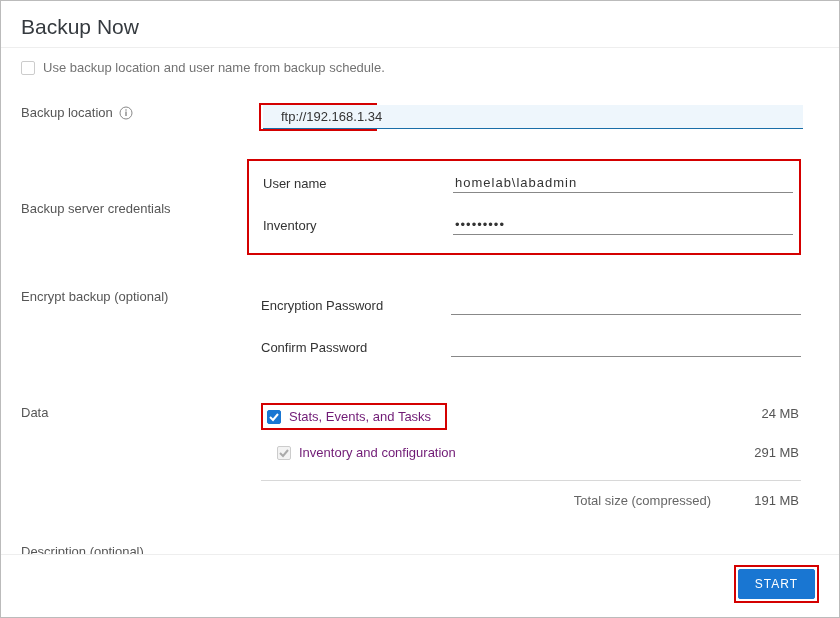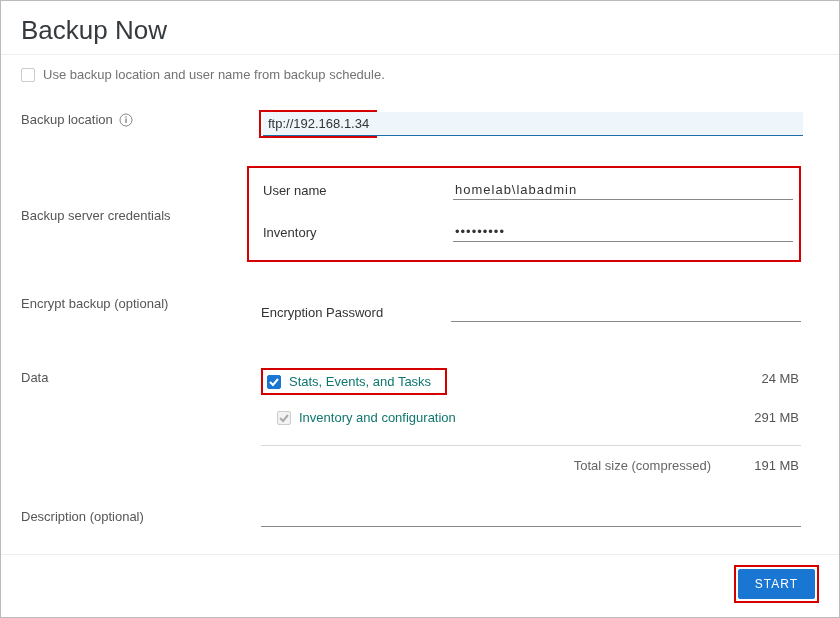--- a/index.html
+++ b/index.html
@@ -13,21 +13,21 @@
   .dialog {
     width: 840px;
     height: 618px;
     border: 1px solid #bbb;
     position: relative;
     display: flex;
     flex-direction: column;
   }
   .dialog-header {
     padding: 14px 20px 8px 20px;
-    font-size: 26px;
+    font-size: 21px;
     font-weight: 400;
     color: #353a3f;
     border-bottom: 1px solid #eee;
   }
   .scroll-area {
     flex: 1;
     overflow-y: scroll;
     padding: 0 20px 0 20px;
     width: 820px;
   }
@@ -113,21 +113,21 @@
     background: transparent;
     color: #333;
     letter-spacing: 1px;
   }
   .data-row {
     display: flex;
     align-items: center;
     padding: 8px 2px 8px 16px;
     gap: 8px;
   }
-  .data-label { flex: 1; color: #0f766e; }
+  .data-label { flex: 1; color: #701a75; }
   .data-size { width: 70px; text-align: right; color: #555; }
   .sep { border-top: 1px solid #d8d8d8; margin: 12px 0 6px 0; }
   .total-row {
     display: flex;
     align-items: flex-end;
     padding: 6px 2px 6px 0;
   }
   .total-label { flex: 1; text-align: right; color: #666; padding-right: 18px; }
 
   
@@ -184,21 +184,21 @@
         <span class="info-icon">
           <svg viewBox="0 0 14 14">
               <circle cx="7" cy="7" r="6" fill="none" stroke="#888" stroke-width="1"></circle>
               <circle cx="7" cy="4" r="0.8" fill="#888"></circle>
               <rect x="6.3" y="5.5" width="1.4" height="4.5" fill="#888"></rect>
             </svg>
         </span>
       </div>
       <div class="content-col">
         <span class="hl hl-inline hl-pad-v" style="width:118px; margin-left:-2px;">
-          <input class="input-full" style="width: 540px; margin-left: -2px; padding-left: 5px;" value="ftp://192.168.1.34">
+          <input class="input-full" style="width: 540px; margin-left: -2px; padding-left: 18px;" value="ftp://192.168.1.34">
         </span>
       </div>
     </div>
 
     <div class="form-row" style="align-items:stretch; padding-top:18px;">
       <div class="label-col">Backup server credentials</div>
       <div class="content-col hl" style="padding:4px 6px 4px 14px; margin-left:-14px;">
         <div class="subrow">
           <div class="sublabel">User name</div>
           <input class="underline-input" value="homelab\labadmin" style="">
@@ -208,20 +208,24 @@
           <input class="underline-input" type="text" value="•••••••••" style="">
         </div>
       </div>
     </div>
 
     <div class="form-row" style="padding-top:22px;">
       <div class="label-col">Encrypt backup (optional)</div>
       <div class="content-col">
         <div class="subrow">
           <div class="sublabel">Encryption Password</div>
+          <input class="underline-input" type="password" value="" style="">
+        </div>
+        <div class="subrow">
+          <div class="sublabel">Confirm Password</div>
           <input class="underline-input" type="password" value="" style="">
         </div>
       </div>
     </div>
 
     <div class="form-row" style="padding-top:22px;">
       <div class="label-col">Data</div>
       <div class="content-col">
 
         <div class="data-row hl" style="padding:4px 4px 4px 4px; width:186px; margin-left:0; position:relative;">

